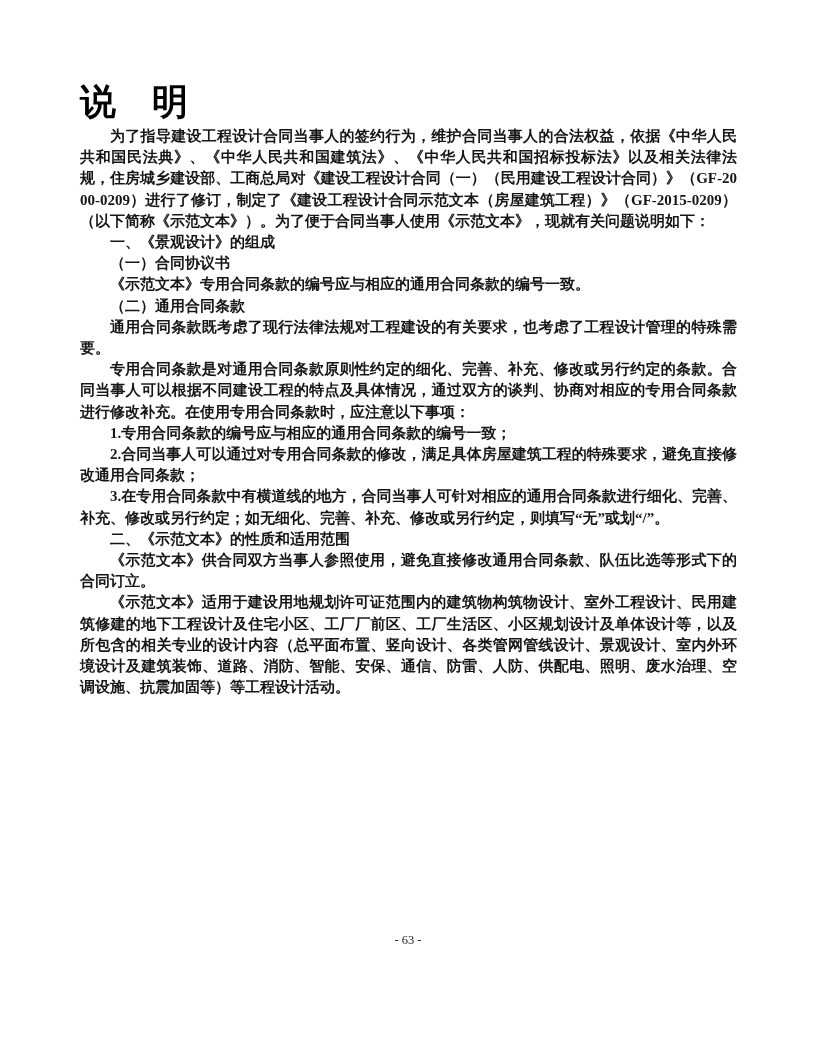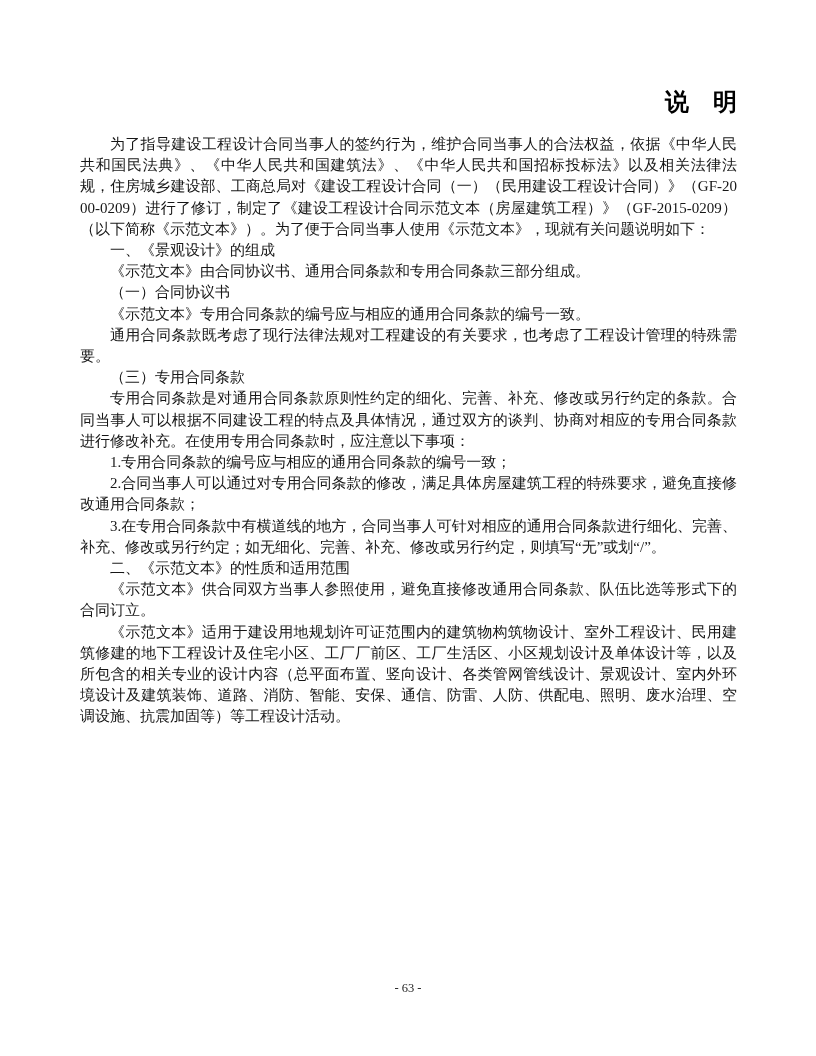--- a/index.html
+++ b/index.html
@@ -17,62 +17,62 @@
     overflow: hidden;
     box-sizing: border-box;
   }
   .content {
     position: absolute;
     left: 80px;
     top: 84px;
     width: 657px;
   }
   .doc-title {
-    margin: 0 0 13px 0;
-    font-size: 24px;
+    margin: 0 0 5px 0;
+    font-size: 36px;
     line-height: 37px;
     font-weight: bold;
-    text-align: right;
+    text-align: left;
     color: #000000;
   }
   .doc-body p {
     margin: 0;
     font-size: 15px;
     line-height: 21.2px;
     text-align: justify;
     text-justify: inter-ideograph;
     text-indent: 2em;
     word-break: break-all;
     color: #161616;
+    font-weight: bold;
   }
   .page-footer {
     position: absolute;
     left: 0;
     right: 0;
-    top: 980px;
+    top: 932px;
     text-align: center;
     font-size: 12.5px;
     line-height: 16px;
     color: #1c1c1c;
   }
 </style>
 </head>
 <body>
 
 <div class="page">
   <div class="content">
     <h1 class="doc-title">说　明</h1>
     <div class="doc-body">
       <p>为了指导建设工程设计合同当事人的签约行为，维护合同当事人的合法权益，依据《中华人民共和国民法典》、《中华人民共和国建筑法》、《中华人民共和国招标投标法》以及相关法律法规，住房城乡建设部、工商总局对《建设工程设计合同（一）（民用建设工程设计合同）》（GF-2000-0209）进行了修订，制定了《建设工程设计合同示范文本（房屋建筑工程）》（GF-2015-0209）（以下简称《示范文本》）。为了便于合同当事人使用《示范文本》，现就有关问题说明如下：</p>
       <p>一、《景观设计》的组成</p>
-      <p>《示范文本》由合同协议书、通用合同条款和专用合同条款三部分组成。</p>
       <p>（一）合同协议书</p>
       <p>《示范文本》专用合同条款的编号应与相应的通用合同条款的编号一致。</p>
+      <p>（二）通用合同条款</p>
       <p>通用合同条款既考虑了现行法律法规对工程建设的有关要求，也考虑了工程设计管理的特殊需要。</p>
-      <p>（三）专用合同条款</p>
       <p>专用合同条款是对通用合同条款原则性约定的细化、完善、补充、修改或另行约定的条款。合同当事人可以根据不同建设工程的特点及具体情况，通过双方的谈判、协商对相应的专用合同条款进行修改补充。在使用专用合同条款时，应注意以下事项：</p>
       <p>1.专用合同条款的编号应与相应的通用合同条款的编号一致；</p>
       <p>2.合同当事人可以通过对专用合同条款的修改，满足具体房屋建筑工程的特殊要求，避免直接修改通用合同条款；</p>
       <p>3.在专用合同条款中有横道线的地方，合同当事人可针对相应的通用合同条款进行细化、完善、补充、修改或另行约定；如无细化、完善、补充、修改或另行约定，则填写“无”或划“/”。</p>
       <p>二、《示范文本》的性质和适用范围</p>
       <p>《示范文本》供合同双方当事人参照使用，避免直接修改通用合同条款、队伍比选等形式下的合同订立。</p>
       <p>《示范文本》适用于建设用地规划许可证范围内的建筑物构筑物设计、室外工程设计、民用建筑修建的地下工程设计及住宅小区、工厂厂前区、工厂生活区、小区规划设计及单体设计等，以及所包含的相关专业的设计内容（总平面布置、竖向设计、各类管网管线设计、景观设计、室内外环境设计及建筑装饰、道路、消防、智能、安保、通信、防雷、人防、供配电、照明、废水治理、空调设施、抗震加固等）等工程设计活动。</p>
     </div>
   </div>
   <div class="page-footer">- 63 -</div>

